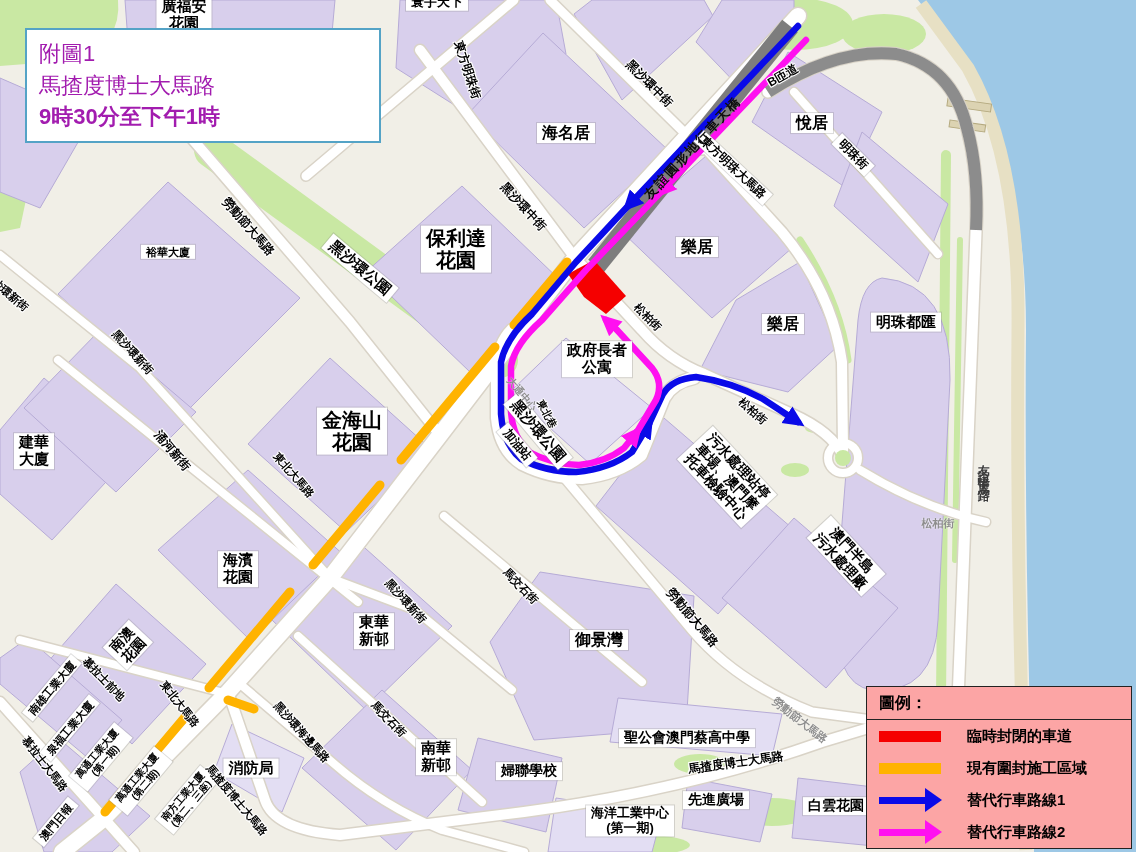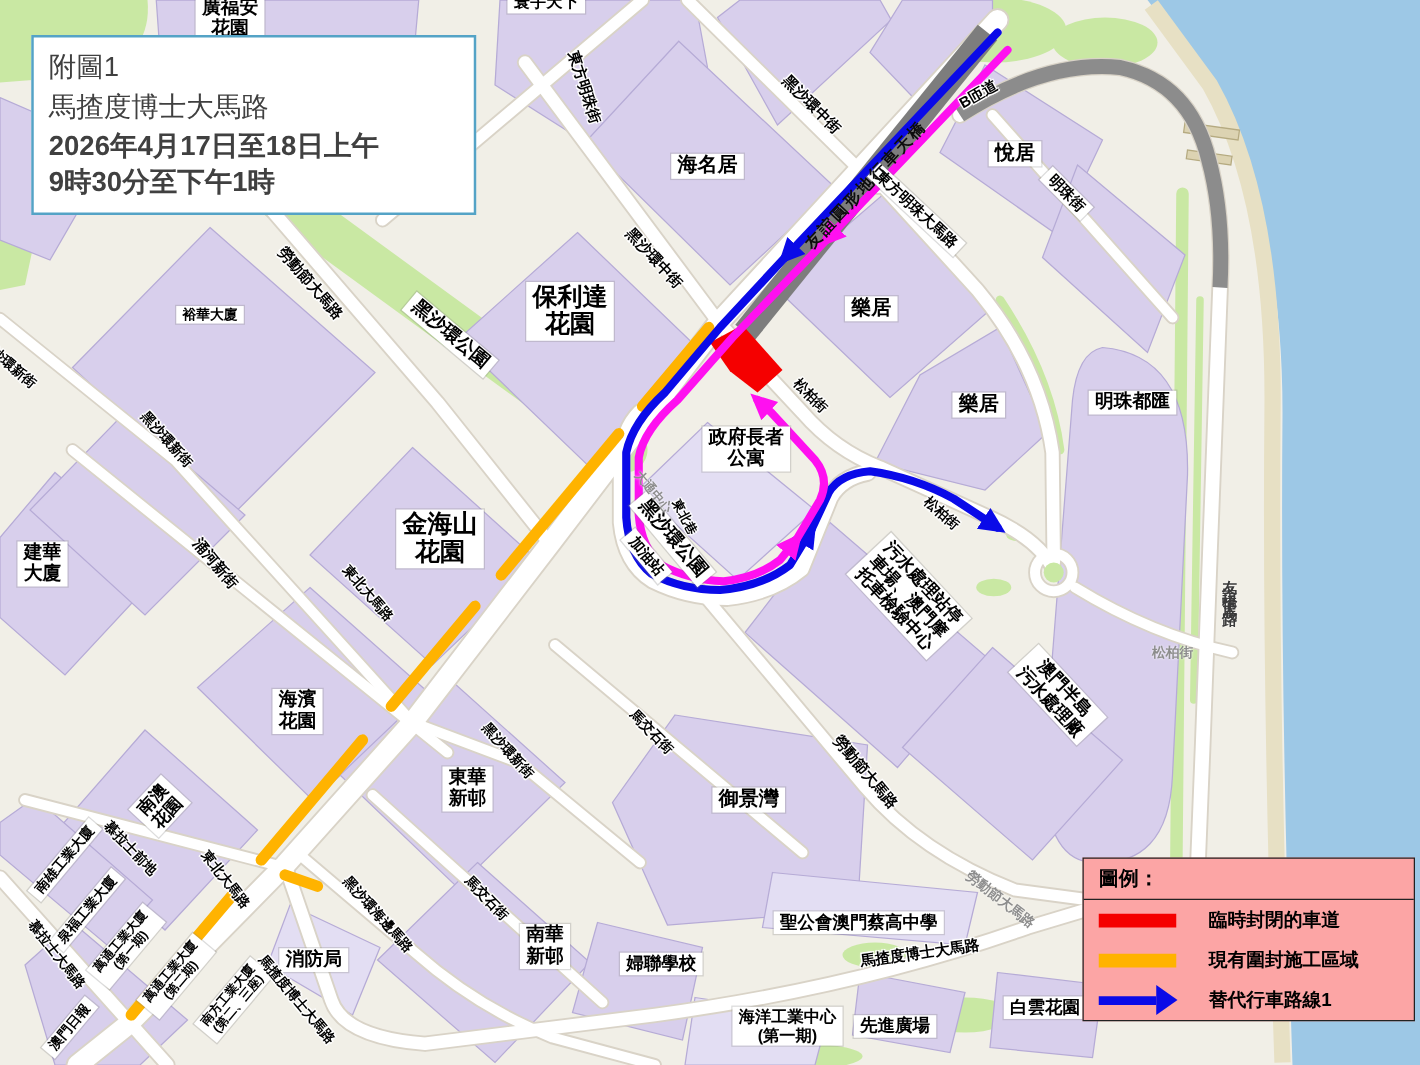--- a/index.html
+++ b/index.html
@@ -11,21 +11,21 @@
        color:#000;font-weight:700;z-index:5;}
   .lbl.box{background:#fff;padding:1px 5px;box-shadow:0 0 0 1px rgba(130,130,130,.28);}
   .lbl.street{text-shadow:-1px -1px 0 #fff,1px -1px 0 #fff,-1px 1px 0 #fff,1px 1px 0 #fff,0 0 3px #fff;}
   .lbl.faint{color:#8d8d8d;font-weight:600;text-shadow:0 0 2px #fff;}
   .lbl.grey{color:#0d0d0d;letter-spacing:2px;}
   .lbl.vert{writing-mode:vertical-rl;text-orientation:upright;letter-spacing:5px;
             color:#3a3a3a;font-weight:600;text-shadow:0 0 2px #fff;}
   
   #titlebox{position:absolute;left:25px;top:28px;width:328px;z-index:20;
             background:#fff;border:2px solid #54A3C6;padding:8px 12px 10px 12px;}
-  #titlebox .t-line{font-size:22px;color:#404040;line-height:1.45;}
+  #titlebox .t-line{font-size:22px;color:#a21caf;line-height:1.45;}
   #titlebox .t-bold{font-weight:700;line-height:1.32;}
   
   #legend{position:absolute;left:866px;top:686px;width:264px;z-index:20;
           background:#fca5a5;border:1.5px solid #222;}
   #legend .lg-title{font-size:16px;font-weight:700;padding:6px 10px 5px 12px;
                     border-bottom:1.5px solid #222;}
   #legend .lg-row{display:flex;align-items:center;height:32px;padding:0 8px 0 12px;}
   #legend .lg-swatch{width:88px;display:flex;align-items:center;flex:none;}
   #legend .lg-bar{width:62px;height:11px;}
   #legend .lg-arrowline{width:46px;height:7px;}
@@ -245,21 +245,21 @@
       </div>
       <div class="lbl box" style="left: 599px; top: 640px; font-size: 16px; transform: translate(-50%, -50%) rotate(0deg);">
         <div>御景灣</div>
       </div>
       <div class="lbl box" style="left: 529px; top: 771px; font-size: 14px; transform: translate(-50%, -50%) rotate(0deg);">
         <div>婦聯學校</div>
       </div>
       <div class="lbl box" style="left: 687px; top: 738px; font-size: 14px; transform: translate(-50%, -50%) rotate(0deg);">
         <div>聖公會澳門蔡高中學</div>
       </div>
-      <div class="lbl box" style="left: 716px; top: 821px; font-size: 14px; transform: translate(-50%, -50%) rotate(0deg);">
+      <div class="lbl box" style="left: 716px; top: 800px; font-size: 14px; transform: translate(-50%, -50%) rotate(0deg);">
         <div>先進廣場</div>
       </div>
       <div class="lbl box" style="left: 836px; top: 806px; font-size: 14px; transform: translate(-50%, -50%) rotate(0deg);">
         <div>白雲花園</div>
       </div>
       <div class="lbl box" style="left: 630px; top: 821px; font-size: 13px; transform: translate(-50%, -50%) rotate(0deg);">
         <div>海洋工業中心</div>
         <div>(第一期)</div>
       </div>
       <div class="lbl box" style="left: 251px; top: 768px; font-size: 15px; transform: translate(-50%, -50%) rotate(0deg);">
@@ -393,21 +393,20 @@
         <div>大通中心</div>
       </div>
       <div class="lbl vert" style="left: 983px; top: 470px; font-size: 12px; transform: translate(-50%, -50%) rotate(0deg);">
         <div>友誼橋大馬路</div>
       </div>
     </div>
 
   <div id="titlebox">
     <div class="t-line">附圖1</div>
     <div class="t-line">馬揸度博士大馬路</div>
-    <div class="t-line t-bold">2026年4月17日至18日上午</div>
     <div class="t-line t-bold">9時30分至下午1時</div>
   </div>
 
   <div id="legend">
     <div class="lg-title">圖例：</div>
     <div id="lg-rows">
         <div class="lg-row">
           <div class="lg-swatch">
             <div class="lg-bar" style="background: rgb(245, 0, 0);"></div>
           </div>
@@ -419,16 +418,23 @@
           </div>
           <div class="lg-label">現有圍封施工區域</div>
         </div>
         <div class="lg-row">
           <div class="lg-swatch">
             <div class="lg-arrowline" style="background: rgb(10, 10, 232);"></div>
             <div class="lg-arrowhead" style="border-left-color: rgb(10, 10, 232);"></div>
           </div>
           <div class="lg-label">替代行車路線1</div>
         </div>
+        <div class="lg-row">
+          <div class="lg-swatch">
+            <div class="lg-arrowline" style="background: rgb(255, 16, 240);"></div>
+            <div class="lg-arrowhead" style="border-left-color: rgb(255, 16, 240);"></div>
+          </div>
+          <div class="lg-label">替代行車路線2</div>
+        </div>
       </div>
   </div>
 
 </div>
 
 </body></html>

